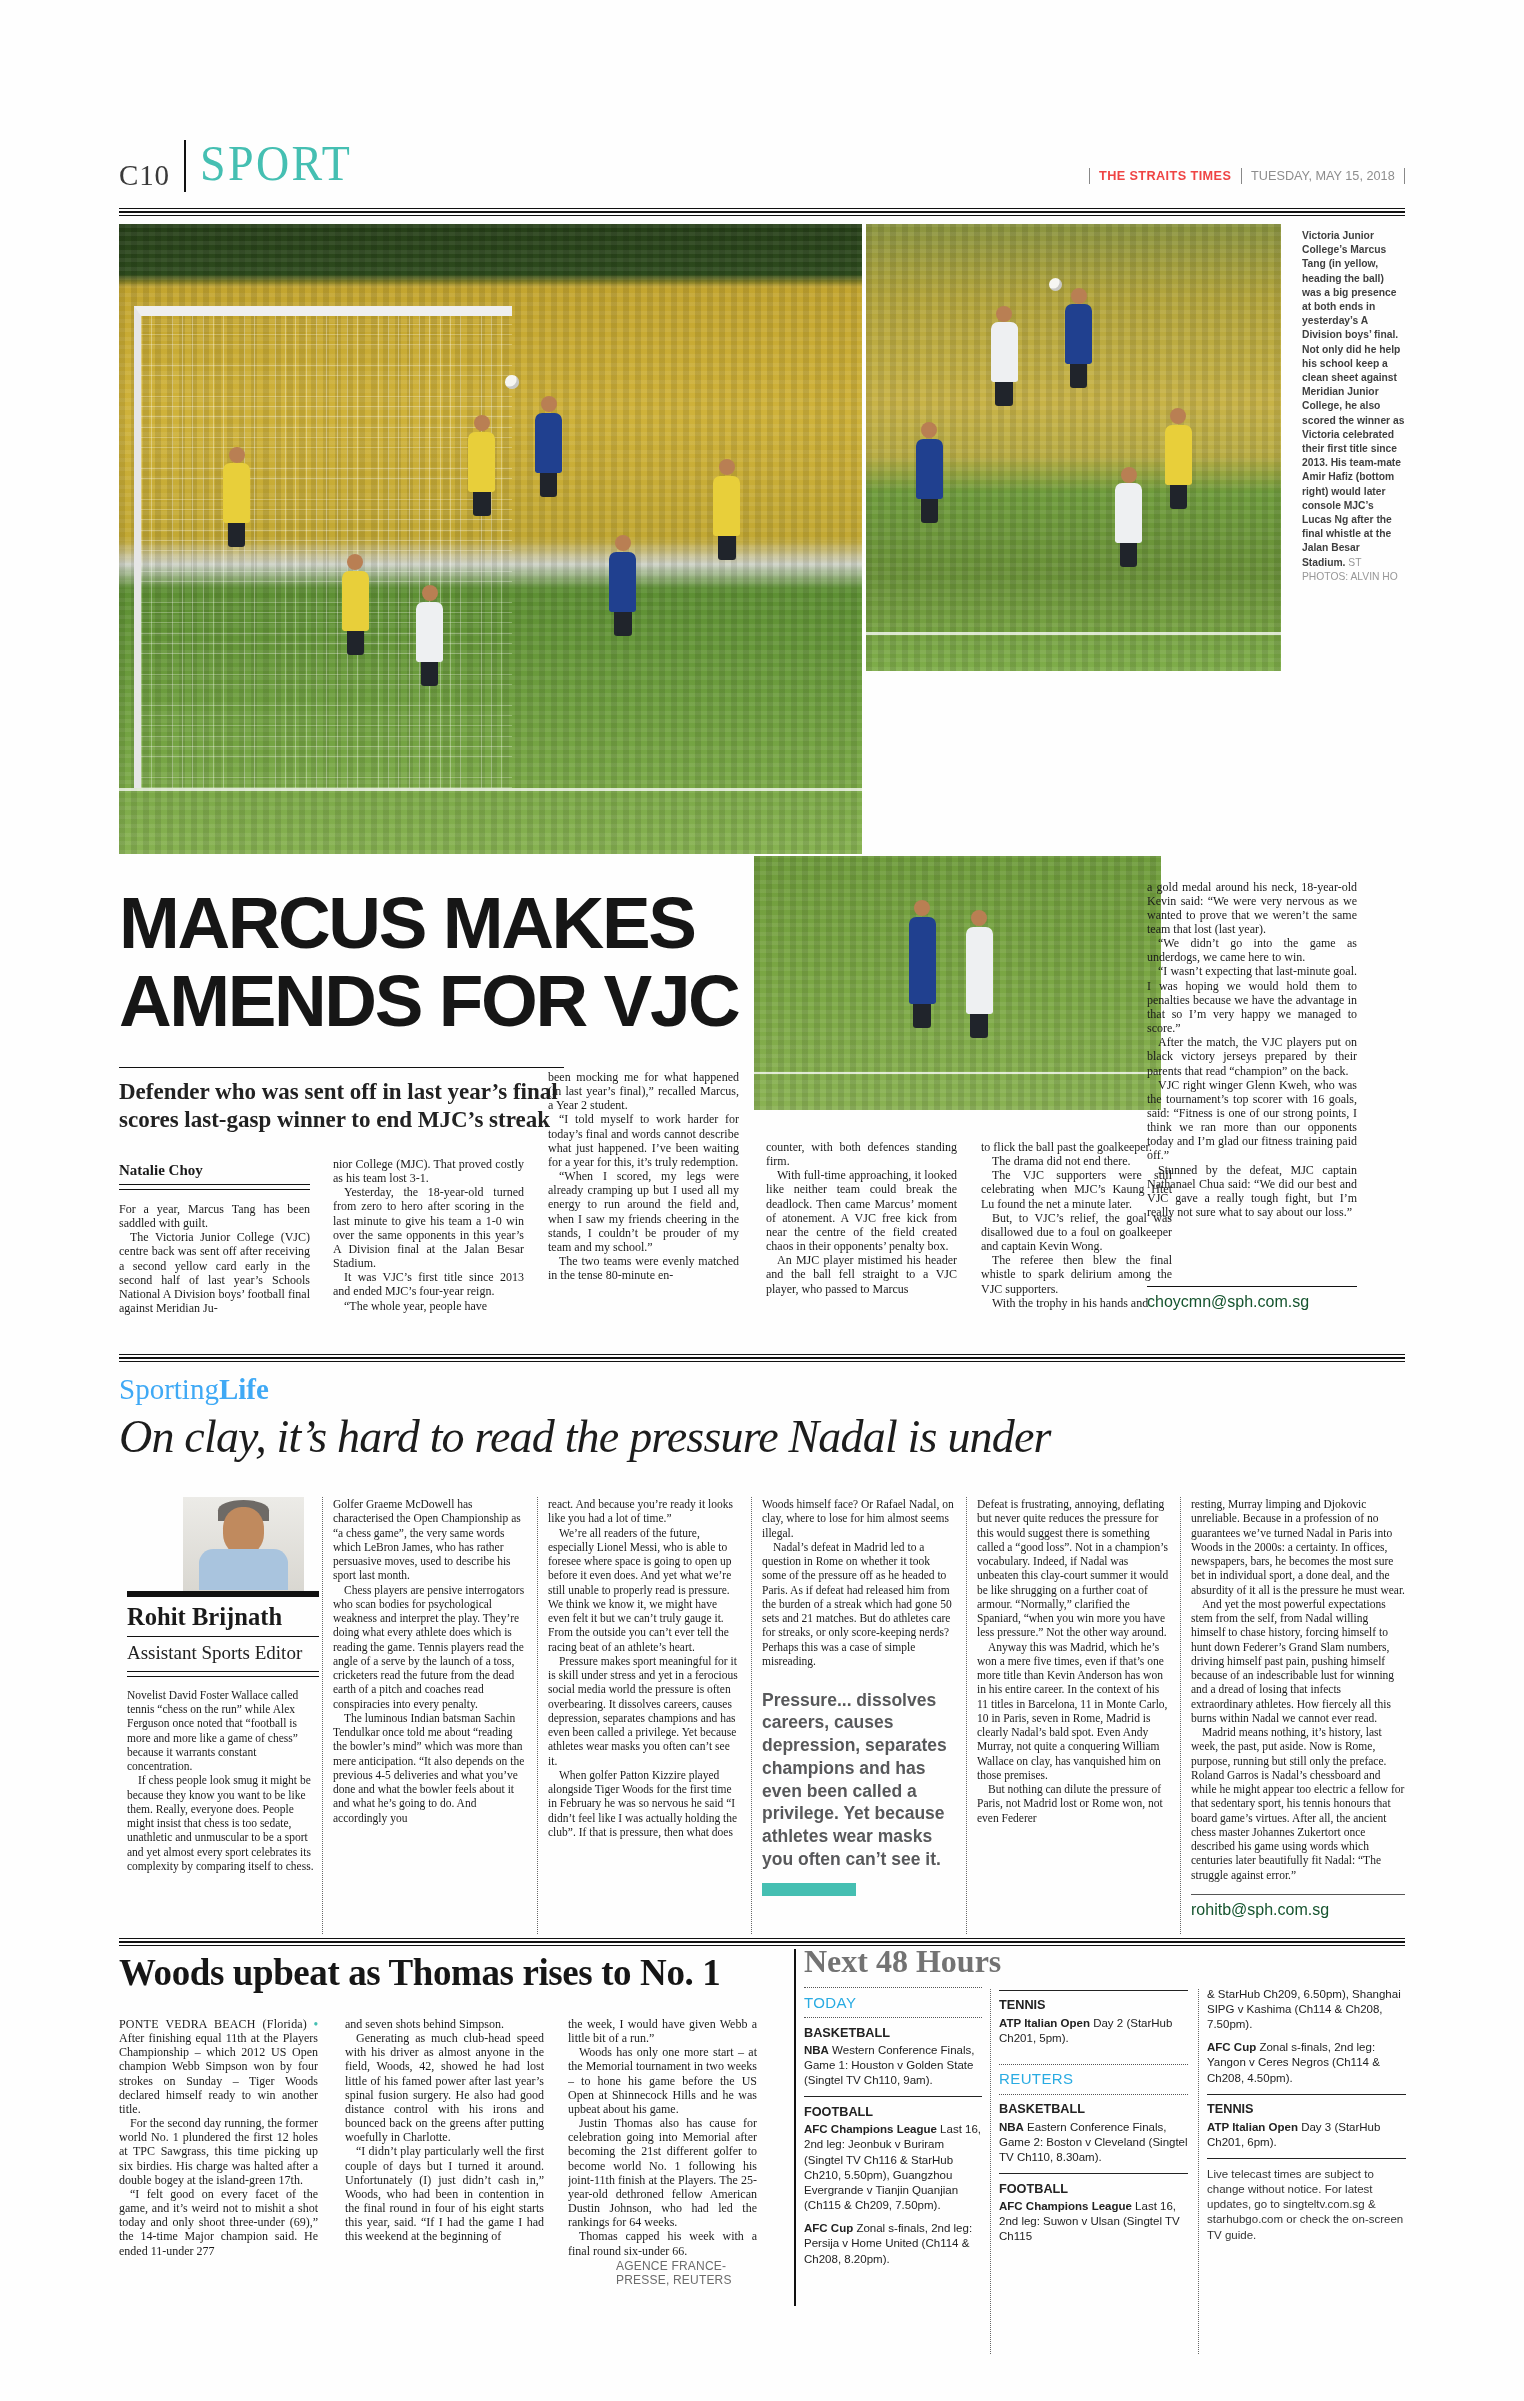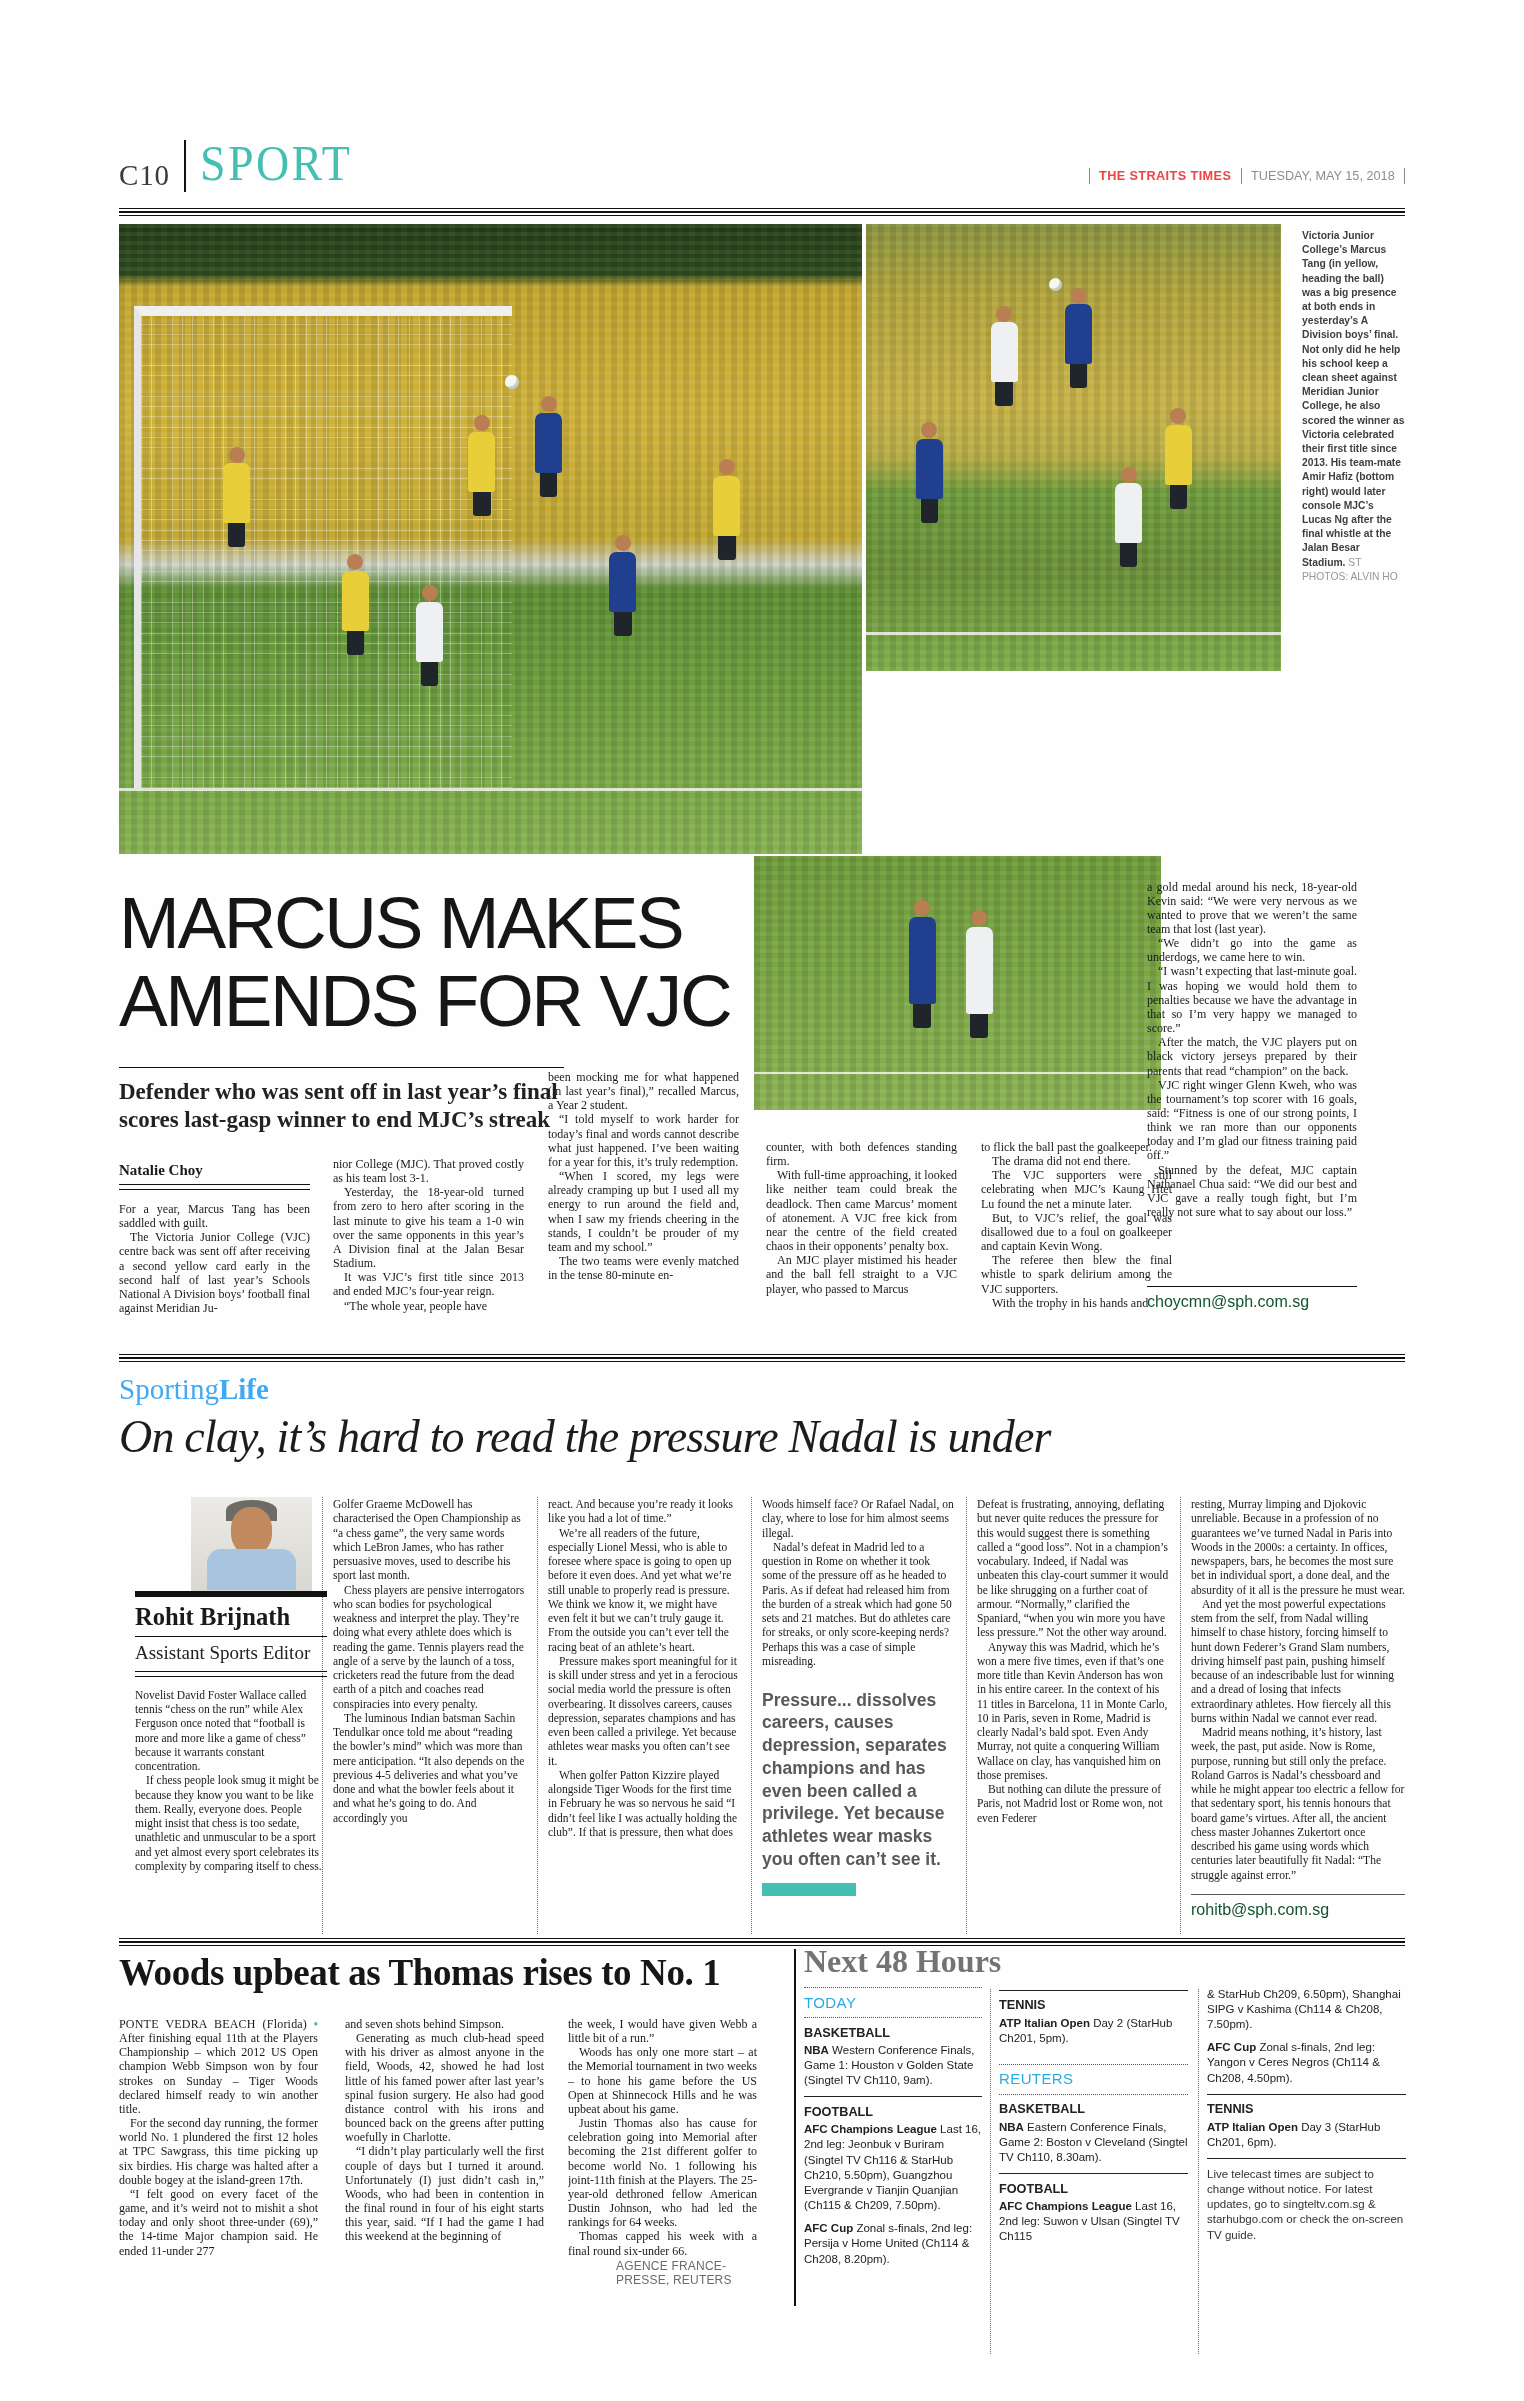--- a/index.html
+++ b/index.html
@@ -39,21 +39,21 @@
   .fig::before{content:"";position:absolute;top:-16.7px;left:5.6px;width:16px;height:16px;border-radius:50%;background:#b97f53;}
   .fig::after{content:"";position:absolute;bottom:-24px;left:4.8px;width:17.5px;height:24px;background:#20242b;border-radius:0 0 3.2px 3.2px;}
   .fy{background:#e8cf3a}.fb{background:#20408f}.fw{background:#eef0f2}
   .ball{position:absolute;width:13.5px;height:13.5px;border-radius:50%;background:#f6f6f2;box-shadow:inset -2.4px -2.4px 0 rgba(0,0,0,.18);}
 
   
   .caption{font-family:"Liberation Sans",sans-serif;font-size:10.3px;line-height:1.38;font-weight:bold;color:#3f3f3f;}
   .credit{font-weight:normal;color:#979797;}
 
   
-  .h1-main{font-family:"Liberation Sans",sans-serif;font-weight:normal;font-size:73px;line-height:78px;letter-spacing:-2.4px;color:#161616;}
+  .h1-main{font-family:"Liberation Sans",sans-serif;font-weight:bold;font-size:73px;line-height:78px;letter-spacing:-2.4px;color:#161616;}
   .standfirst{font-weight:bold;font-size:23px;line-height:1.26;border-top:1.6px solid #111;padding-top:9.5px;color:#222;}
   .byline{font-weight:bold;font-size:15px;padding-bottom:4.8px;}
   .body-col{font-size:12px;line-height:1.18;text-align:justify;overflow:hidden;}
   .body-col p{margin:0;}
   .body-col p + p{text-indent:11px;}
   .rag{text-align:left;line-height:1.24;}
   .email{font-family:"Liberation Sans",sans-serif;font-size:16px;color:#14532d;padding-top:6.4px;}
 
   
   .sl-brand{font-size:29px;color:#3fa9f5;}
@@ -206,21 +206,21 @@
     </div>
 
     <div class="sl-head" style="margin-top:4.8px;">On clay, it’s hard to read the pressure Nadal is under</div>
 
     <div class="abs dotsep" style="left:203px;top:143px;height:437px;"></div>
     <div class="abs dotsep" style="left:418px;top:143px;height:437px;"></div>
     <div class="abs dotsep" style="left:632px;top:143px;height:437px;"></div>
     <div class="abs dotsep" style="left:847px;top:143px;height:437px;"></div>
     <div class="abs dotsep" style="left:1061px;top:143px;height:437px;"></div>
 
-    <div class="abs" style="left:16px;top:143px;width:192px;height:438px;overflow:hidden;">
+    <div class="abs" style="left:8px;top:143px;width:192px;height:438px;overflow:hidden;">
       <div class="headshot" style="left:56px;top:0;width:121px;height:94px;">
         <div class="hs-hair"></div>
         <div class="hs-face"></div>
         <div class="hs-shirt"></div>
       </div>
       <div style="margin-top:94px;">
         <div style="height:5.6px;background:#111;"></div>
         <div class="author-name">Rohit Brijnath</div>
         <div class="rule1"></div>
         <div class="author-role">Assistant Sports Editor</div>

